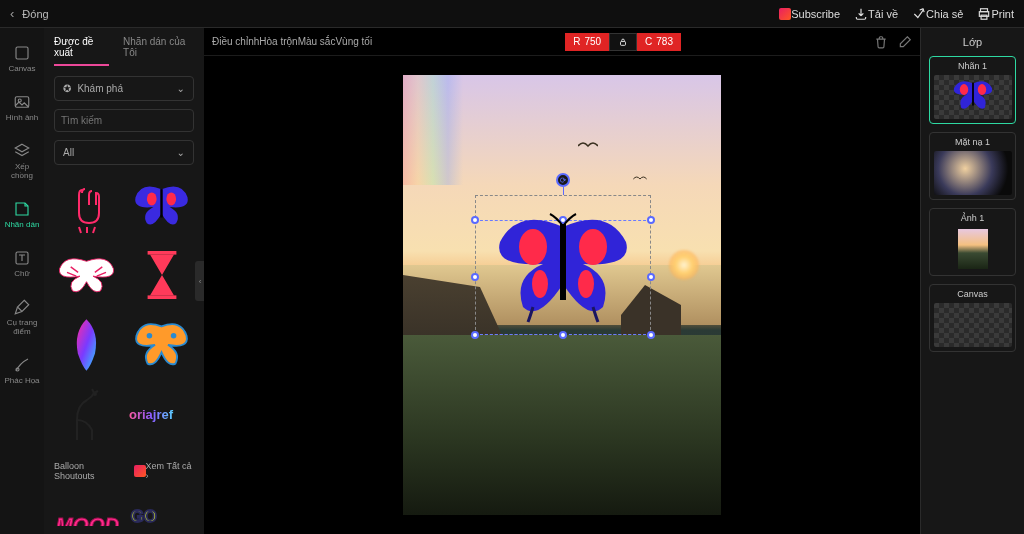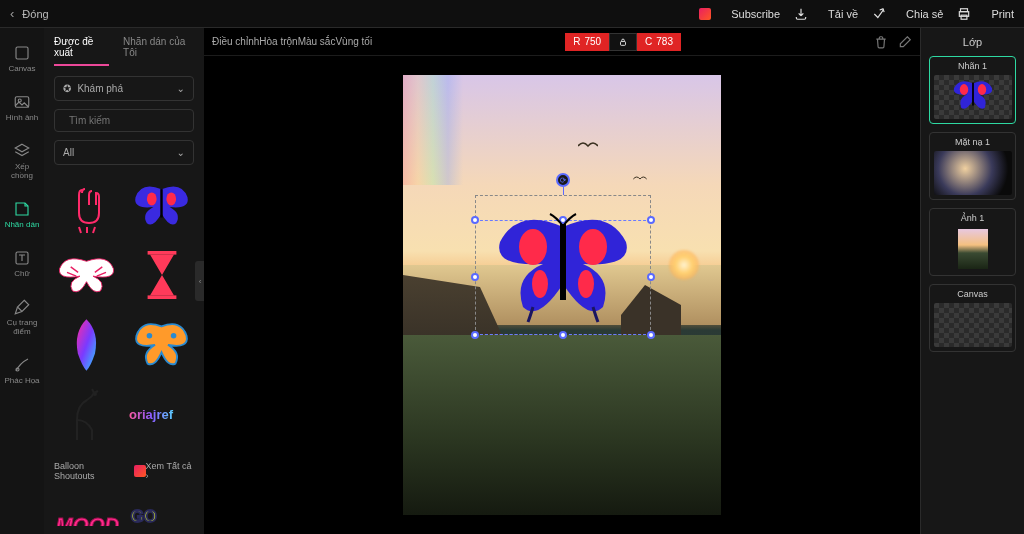--- a/index.html
+++ b/index.html
@@ -1,34 +1,34 @@
 <!DOCTYPE html>
 <html><head>
 <meta charset="utf-8">
 <style>
 * { margin:0; padding:0; box-sizing:border-box; font-family:-apple-system,BlinkMacSystemFont,'Segoe UI',sans-serif; }
 body { background:#0f0f0f; color:#bbb; font-size:11px; width:1024px; height:534px; overflow:hidden; display:flex; flex-direction:column; }
 .top-bar { height:28px; display:flex; align-items:center; padding:0 10px; border-bottom:1px solid #2a2a2a; }
 .top-left { display:flex; align-items:center; gap:8px; }
 .back-chev { color:#999; font-size:13px; cursor:pointer; }
 .top-right { margin-left:auto; display:flex; align-items:center; gap:14px; }
-.top-btn { display:flex; align-items:center; gap:20px; color:#ddd; cursor:pointer; }
+.top-btn { display:flex; align-items:center; gap:0; color:#ddd; cursor:pointer; }
 .top-btn svg { width:14px; height:14px; }
 .sub-icon { width:12px; height:12px; background:linear-gradient(135deg,#e91e63,#ff5722); border-radius:2px; }
 .main-row { flex:1; display:flex; overflow:hidden; }
 .tool-rail { width:44px; background:#141414; display:flex; flex-direction:column; align-items:center; gap:12px; padding-top:12px; }
 .tool-item { display:flex; flex-direction:column; align-items:center; gap:2px; color:#888; cursor:pointer; padding:4px; width:100%; font-size:8px; text-align:center; }
 .tool-item.active { color:#2ed9a2; }
 .tool-item svg { width:18px; height:18px; }
 .side-panel { width:160px; background:#171717; display:flex; flex-direction:column; padding:8px 10px; overflow:hidden; }
 .panel-tabs { display:flex; gap:14px; font-size:10px; margin-bottom:10px; }
 .panel-tab { color:#888; padding-bottom:6px; cursor:pointer; }
 .panel-tab.active { color:#fff; border-bottom:2px solid #ec4899; }
 .expand-row { display:flex; align-items:center; justify-content:space-between; border:1px solid #333; border-radius:4px; padding:6px 8px; font-size:10px; color:#aaa; margin-bottom:8px; cursor:pointer; }
-.search-box { display:flex; align-items:flex-end; gap:6px; border:1px solid #333; border-radius:4px; padding:5px 8px; margin-bottom:8px; }
+.search-box { display:flex; align-items:flex-end; gap:6px; border:1px solid #333; border-radius:4px; padding:5px 0; margin-bottom:8px; }
 .search-box input { background:transparent; border:none; color:#aaa; font-size:10px; outline:none; flex:1; }
 .search-box svg { width:11px; height:11px; color:#666; }
 .filter-row { display:flex; align-items:center; justify-content:space-between; border:1px solid #333; border-radius:4px; padding:6px 8px; font-size:10px; color:#aaa; margin-bottom:10px; cursor:pointer; }
 .sticker-grid { display:grid; grid-template-columns:1fr 1fr; gap:10px; overflow-y:auto; flex:1; }
 .sticker-cell { height:60px; display:flex; align-items:center; justify-content:center; cursor:pointer; }
 .sticker-cell svg { max-width:100%; max-height:100%; }
 .cat-row { display:flex; align-items:center; justify-content:space-between; font-size:9px; color:#aaa; margin:6px 0 4px; grid-column:1/3; }
 .cat-row .see-all { cursor:pointer; }
 .canvas-area { flex:1; display:flex; flex-direction:column; background:#000; }
 .canvas-top { height:28px; display:flex; align-items:center; padding:0 8px; gap:14px; font-size:10px; color:#aaa; border-bottom:1px solid #1c1c1c; }

